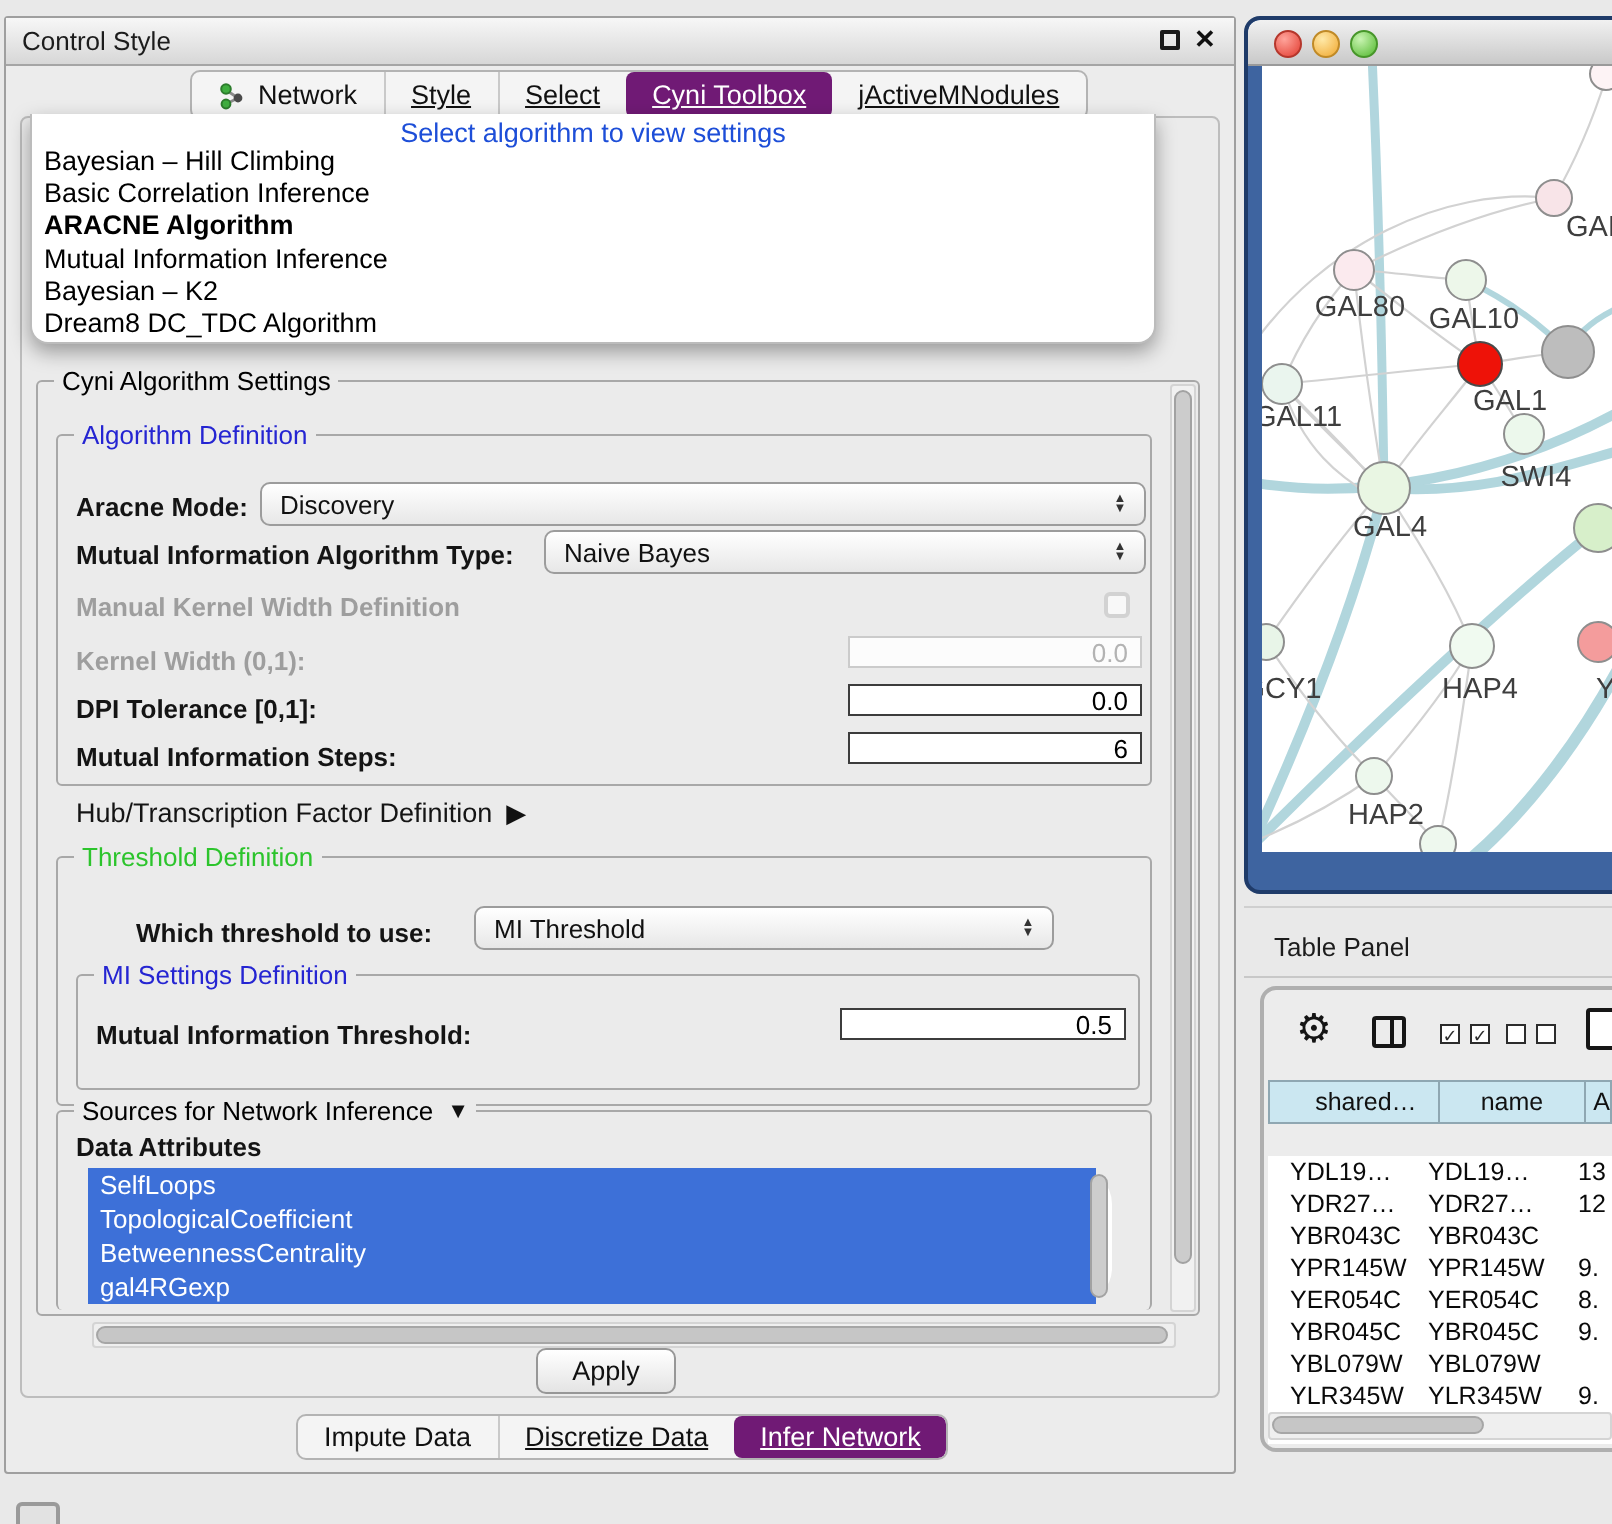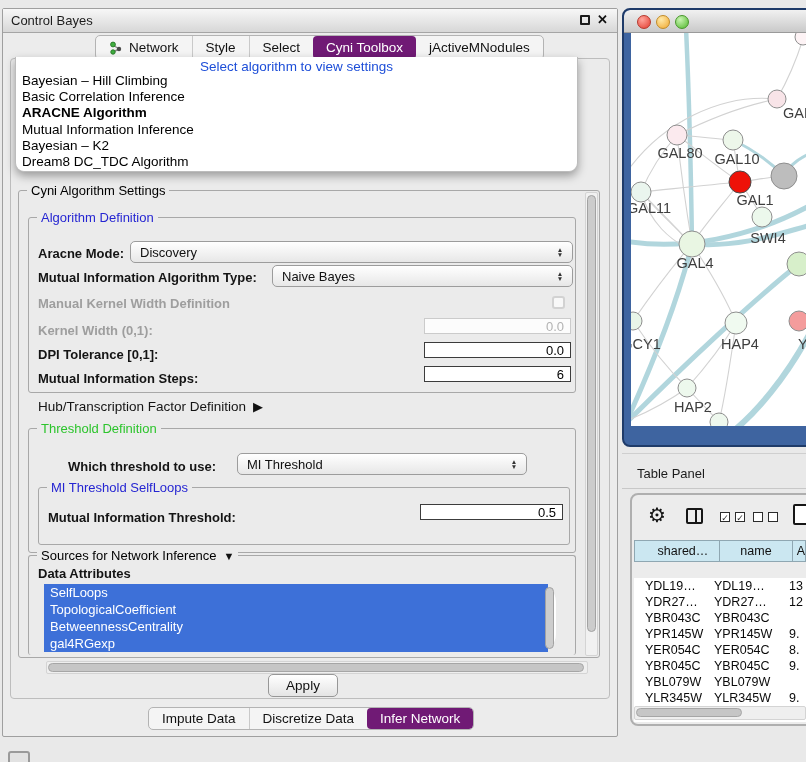--- a/index.html
+++ b/index.html
@@ -14,21 +14,21 @@
   .cp-titlebar{left:3px;top:9px;width:614px;height:24px;
                background:linear-gradient(#f7f7f7,#d7d7d7);border-bottom:1px solid #a5a5a5;}
   .cp-title{left:11px;top:13px;font-size:13px;color:#1c1c1c;}
   .float-icon{left:580px;top:15px;width:10px;height:10px;border:2px solid #1a1a1a;border-radius:1px;}
   .close-icon{left:597px;top:12px;font-size:13px;font-weight:bold;color:#111;}
 
   
   .tabbar{left:95px;top:35px;height:25px;display:flex;align-items:stretch;
           background:#f4f4f4;border:1px solid #b3b3b3;border-radius:5px;overflow:hidden;}
   .tab{display:flex;align-items:center;padding:0 13px;font-size:13.5px;color:#111;white-space:nowrap;}
-  .tab + .tab{border-left:1px solid #c9c9c9;}
+  .tab + .tab{border-left:1px solid #c9c9c9;text-decoration:underline;}
   .tab.selected{background:#701a75;color:#fff;border-left:none;border-radius:4px;}
   .tab.selected + .tab{border-left:none;}
   .tab .ticon{margin-right:6px;display:inline-flex;}
 
   
   .content{left:10px;top:58px;width:600px;height:641px;background:#ebebeb;
            border:1px solid #bdbdbd;border-radius:4px;}
 
   
   .group{border:1px solid #a8a8a8;border-radius:3px;}
@@ -117,21 +117,21 @@
   .mini-btn{left:8px;top:751px;width:22px;height:16px;border:2px solid #9a9a9a;
             background:#e2e2e2;border-radius:3px;}
 </style>
 </head>
 <body>
 
 <div id="app">
 
   <div class="abs cp-window"></div>
   <div class="abs cp-titlebar"></div>
-  <div class="abs cp-title">Control Bayes</div>
+  <div class="abs cp-title">Control Style</div>
   <div class="abs float-icon"></div>
   <div class="abs close-icon">✕</div>
 
   <div class="abs tabbar">
     <div class="tab">
       <span class="ticon">
         <svg width="14" height="14" viewBox="0 0 14 14">
           <line x1="4" y1="4" x2="10" y2="8" stroke="#8a8a8a" stroke-width="1.4"></line>
           <line x1="4" y1="11" x2="10" y2="8" stroke="#8a8a8a" stroke-width="1.4"></line>
           <circle cx="4" cy="3.5" r="2.4" fill="#3fae3f" stroke="#2c7c2c"></circle>
@@ -216,21 +216,21 @@
   <div class="abs lbl" style="left:68px;top:459px;">Which threshold to use:</div>
   <div class="abs combo" style="left:237px;top:453px;width:290px;">
     <span class="ctext">MI Threshold</span>
     <span class="arrows">
         <span>▲</span>
         <span>▼</span>
       </span>
   </div>
 
   <div class="abs group" style="left:38px;top:487px;width:532px;height:58px;">
-    <span class="gtitle blue">MI Threshold SelfLoops</span>
+    <span class="gtitle blue">MI Settings Definition</span>
   </div>
   <div class="abs lbl" style="left:48px;top:510px;">Mutual Information Threshold:</div>
   <div class="abs field" style="left:420px;top:504px;width:143px;">
     <span>0.5</span>
   </div>
 
   <div class="abs group" style="left:28px;top:555px;width:548px;height:100px;border-bottom:none;">
     <span class="gtitle" style="display:flex;align-items:center;">
       <span>Sources for Network Inference</span>
       <span class="disclosure">▼</span>

